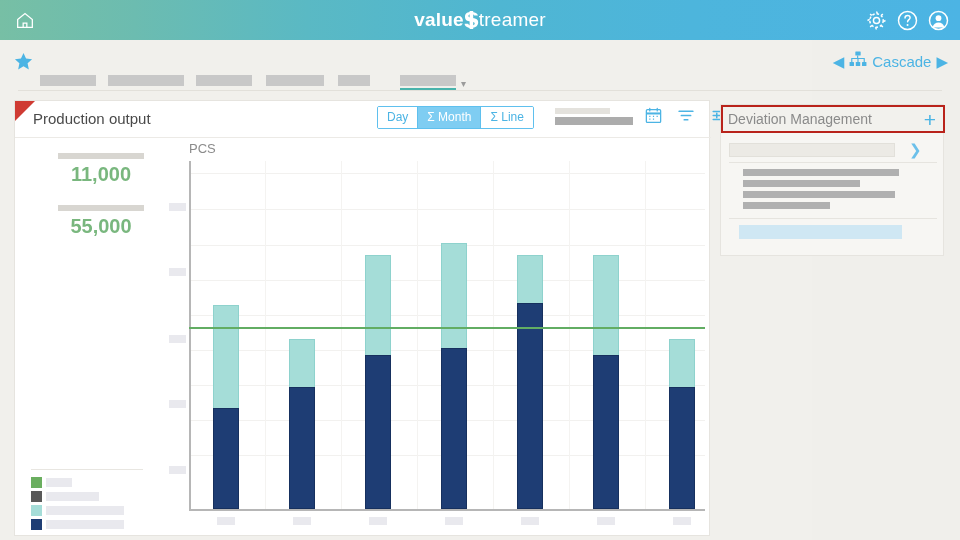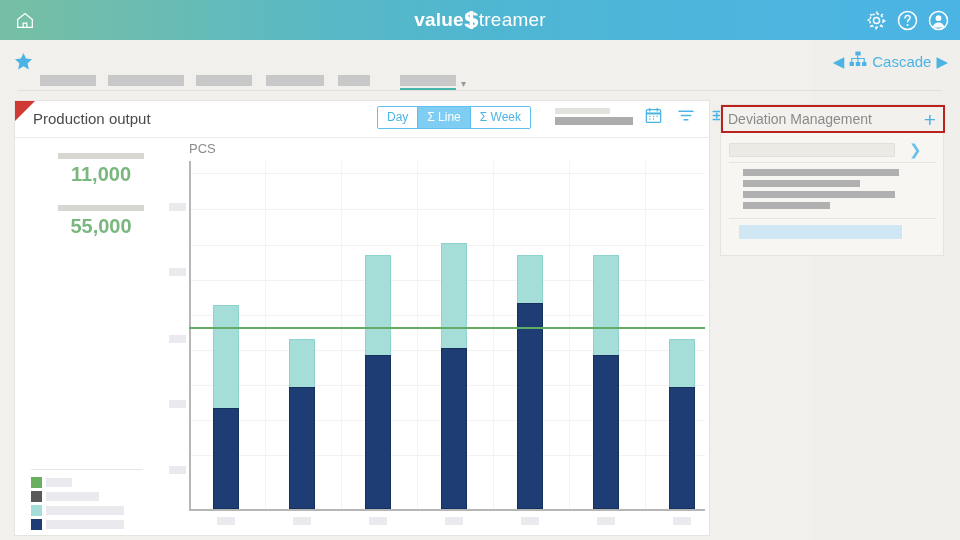--- a/index.html
+++ b/index.html
@@ -195,23 +195,23 @@
   <div class="tabrule"></div>
 
   <div class="card-chart">
     <div class="redcorner"></div>
     <div class="card-title">Production output</div>
     <div class="card-hr"></div>
 
     <div class="toggle">
       <div class="off">Day</div>
       <div class="sep"></div>
-      <div class="on">Σ Line</div>
+      <div class="on">Σ Month</div>
       <div class="sep"></div>
-      <div class="off">Σ Week</div>
+      <div class="off">Σ Line</div>
     </div>
 
     <div class="daterange">
       <div class="r1"></div>
       <div class="r2"></div>
     </div>
 
     <span class="hicon" style="left:630px;">
       <svg width="17" height="17" viewBox="0 0 20 20" fill="none" stroke="#4cb4e4" stroke-width="1.5">
         <rect x="1.6" y="3.2" width="16.8" height="15" rx="1.2"></rect>

